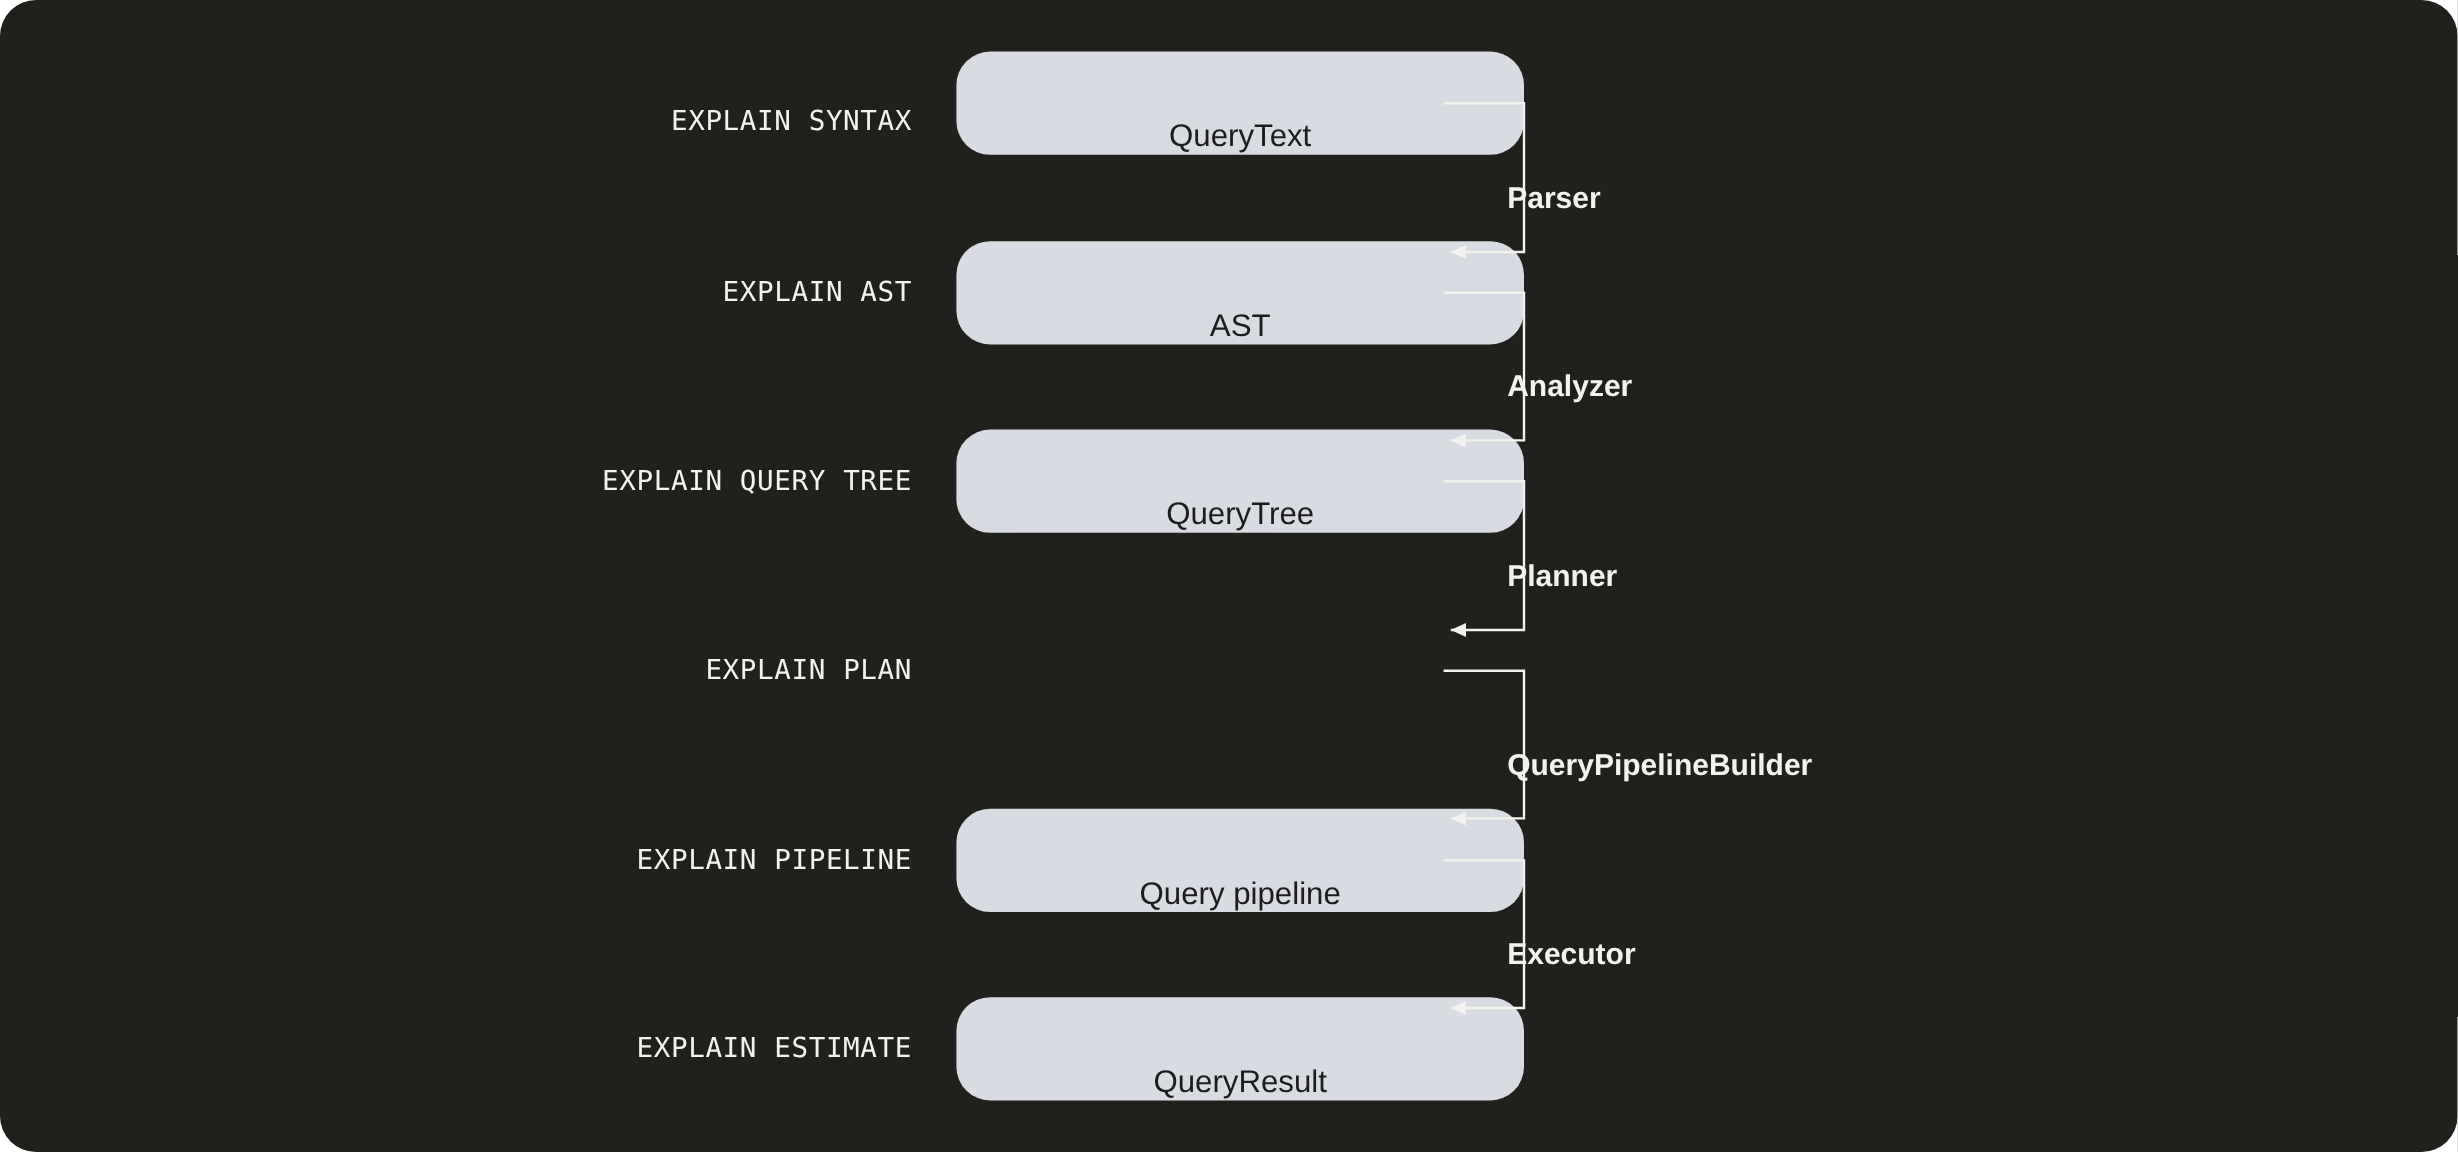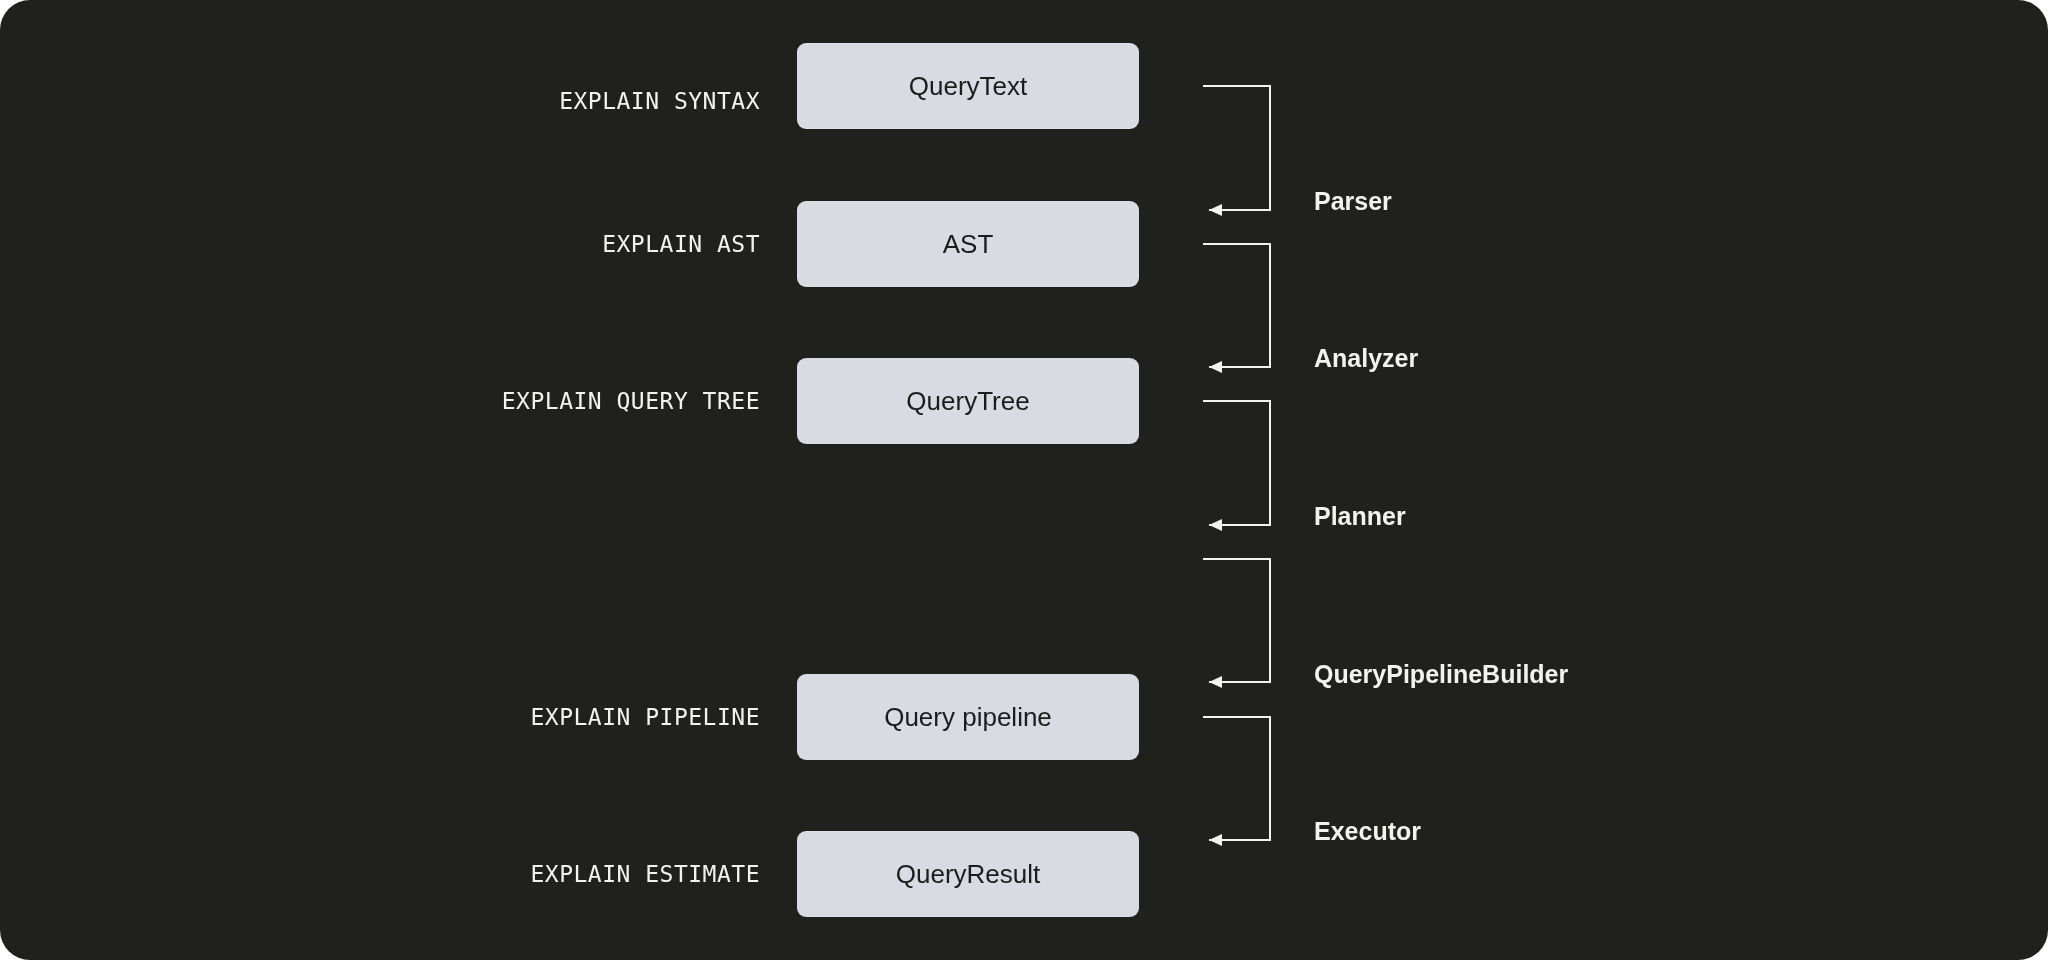--- a/index.html
+++ b/index.html
@@ -27,61 +27,61 @@
     text-align: right;
     font-family: "DejaVu Sans Mono", "Liberation Mono", monospace;
     font-size: 23px;
     color: #f2f2ee;
     letter-spacing: 0.5px;
     white-space: nowrap;
   }
   .stage-box {
     position: absolute;
     left: 797px;
-    width: 342px;
+    width: 473px;
     height: 86px;
     background: #d8dbe2;
-    border-radius: 9px;
+    border-radius: 28px;
     display: flex;
-    align-items: center;
+    align-items: flex-end;
     justify-content: center;
   }
   .box-label {
     font-family: "Liberation Sans", sans-serif;
     font-size: 26px;
     font-weight: 500;
     color: #1c1c1e;
     white-space: nowrap;
   }
   .connector-label {
     position: absolute;
-    left: 1314px;
+    left: 1256px;
     height: 32px;
     line-height: 32px;
     font-size: 25px;
     font-weight: 700;
     color: #f2f2ee;
     white-space: nowrap;
-    margin-top: 36px;
   }
   svg.connectors {
     position: absolute;
     top: 0;
     left: 0;
     pointer-events: none;
   }
 </style>
 </head>
 <body>
 
 <div class="canvas">
 
   <div class="stage-label" style="top:85px">EXPLAIN SYNTAX</div>
   <div class="stage-label" style="top:228px">EXPLAIN AST</div>
   <div class="stage-label" style="top:385px">EXPLAIN QUERY TREE</div>
+  <div class="stage-label" style="top:543px">EXPLAIN PLAN</div>
   <div class="stage-label" style="top:701px">EXPLAIN PIPELINE</div>
   <div class="stage-label" style="top:858px">EXPLAIN ESTIMATE</div>
 
   <div class="stage-box" style="top:43px">
     <span class="box-label">QueryText</span>
   </div>
   <div class="stage-box" style="top:358px">
     <span class="box-label">QueryTree</span>
   </div>
   <div class="stage-box" style="top:201px">

